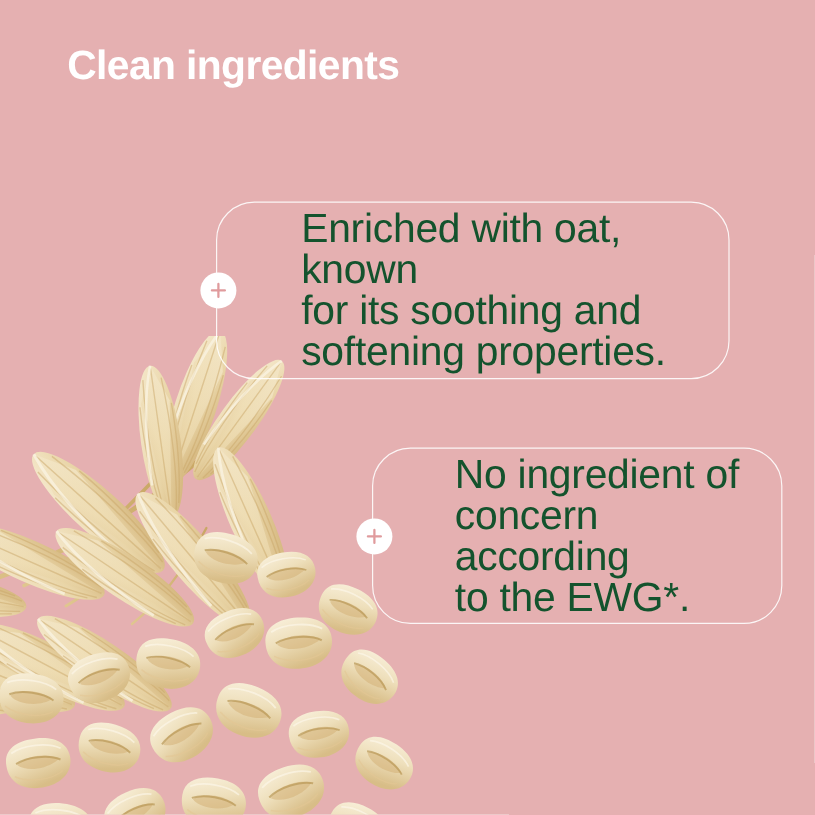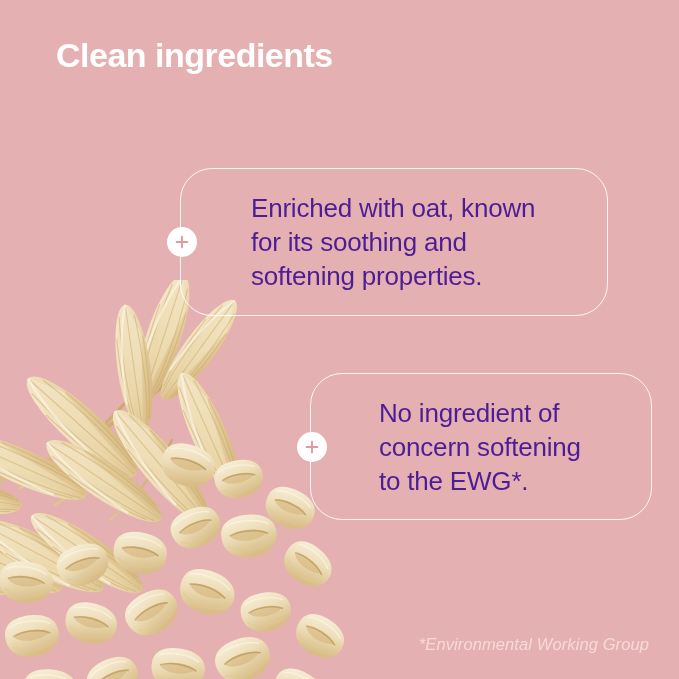--- a/index.html
+++ b/index.html
@@ -41,22 +41,22 @@
     border:1.4px solid rgba(255,255,255,.88);
     border-radius:32px;
     background:transparent;
     display:flex;
     align-items:center;
   }
   #benefit-card-0{ left:180px; top:168px;  width:428px; height:148px; }
   #benefit-card-1{ left:310px; top:373px;  width:342px; height:147px; }
 
   .benefit-text{
-    color:#4c1d95;
-    font-size:26px;
+    color:#14532d;
+    font-size:34px;
     font-weight:400;
     line-height:34px;
     letter-spacing:-0.2px;
     white-space:pre-line;
   }
   #benefit-card-0 .benefit-text{ padding-left:70px; }
   #benefit-card-1 .benefit-text{ padding-left:68px; }
 
   .plus-badge{
     position:absolute;
@@ -206,19 +206,18 @@
 softening properties.</p>
   </div>
 
   <div id="benefit-card-1" class="benefit-card">
     <span class="plus-badge">
       <svg width="14" height="14" viewBox="0 0 14 14" aria-hidden="true">
         <path d="M7 1.6 V12.4 M1.6 7 H12.4" stroke="#e09b9d" stroke-width="1.9" stroke-linecap="round"></path>
       </svg>
     </span>
     <p class="benefit-text">No ingredient of
-concern softening
+concern according
 to the EWG*.</p>
   </div>
 
-  <div id="footnote">*Environmental Working Group</div>
 
 </div>
 
 </body></html>

